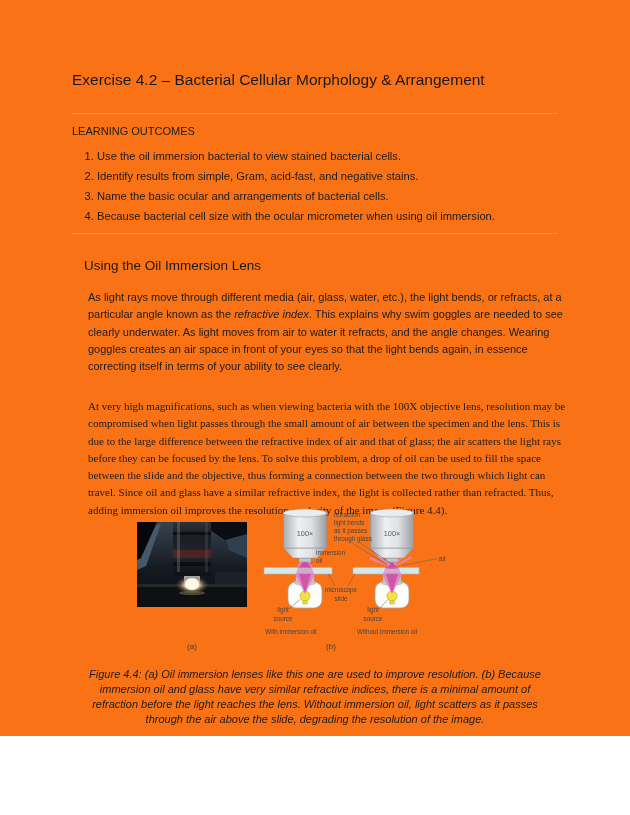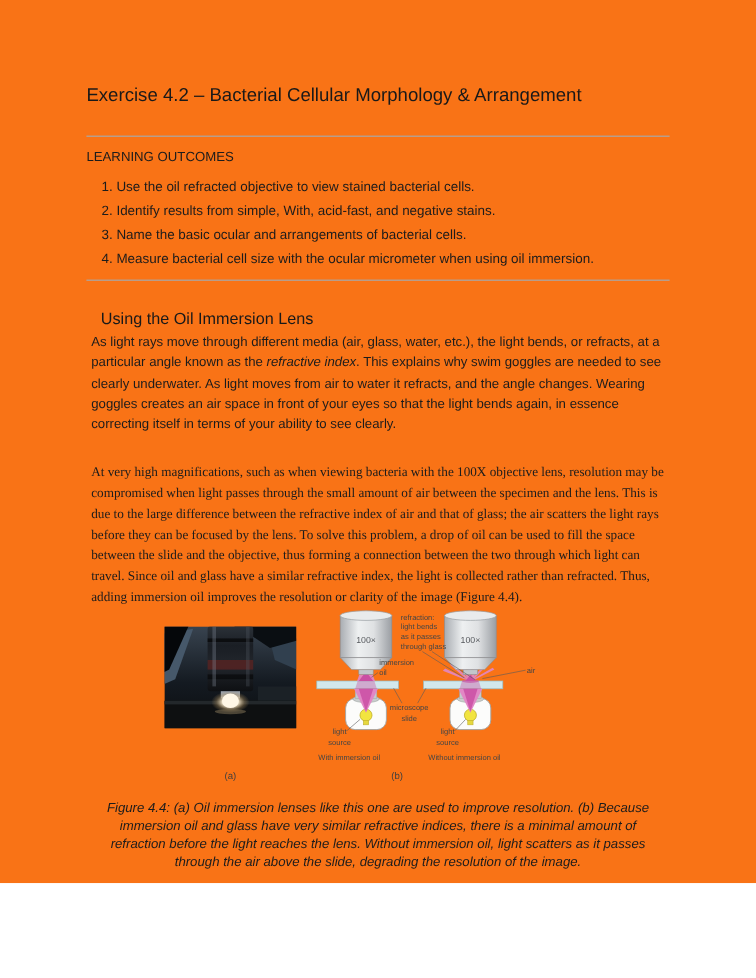--- a/index.html
+++ b/index.html
@@ -9,21 +9,21 @@
   }
   .abs { position:absolute; left:72px; width:486px; }
   .title { top:70px; font-size:15.5px; font-weight:400; line-height:19px; margin:0; color:#191919; }
   .rule { height:0; border:none; border-top:1px solid #a8a8a8; margin:0; }
   .rule1 { top:113px; }
   .rule2 { top:233px; }
   .lo-heading { top:124px; font-size:11px; line-height:14px; color:#1c1c1c; }
   .lo-list { top:146px; margin:0; padding:0 0 0 25px; font-size:11.2px; }
   .lo-list li { line-height:20px; }
   .section-heading { top:245px; font-size:13.5px; font-weight:400; line-height:17px; margin:12px; color:#191919; }
-  .para { margin:4px; font-size:11px; line-height:17.25px; }
+  .para { margin:16px; font-size:11px; line-height:17.25px; }
   .para1 { top:273px; }
   .para2 { top:382px;font-family:Liberation Serif, serif; }
   .figure-row { top:506px; height:150px; }
   .photo { position:absolute; left:65px; top:16px; width:110px; height:85px; }
   .photo svg { display:block; width:110px; height:85px; }
   .diagram { position:absolute; left:186px; top:0; width:202px; height:135px; }
   .diagram text { font-family:"Liberation Sans", sans-serif; font-size:6.3px; fill:#454545; }
   .diagram text.obj-label { font-size:7.3px; fill:#55585c; }
   .diagram line { stroke:#5a5a5a; stroke-width:0.5; }
   .fig-label { position:absolute; top:136px; width:30px; text-align:center; font-size:8px; color:#3f3f3f; }
@@ -37,24 +37,24 @@
 
 <div class="page">
 
   <h1 class="abs title">Exercise 4.2 – Bacterial Cellular Morphology &amp; Arrangement</h1>
 
   <div class="abs rule rule1"></div>
 
   <div class="abs lo-heading">LEARNING OUTCOMES</div>
 
   <ol class="abs lo-list">
-    <li>Use the oil refracted objective to view stained bacterial cells.</li>
-    <li>Identify results from simple, With, acid-fast, and negative stains.</li>
+    <li>Use the oil immersion bacterial to view stained bacterial cells.</li>
+    <li>Identify results from simple, Gram, acid-fast, and negative stains.</li>
     <li>Name the basic ocular and arrangements of bacterial cells.</li>
-    <li>Measure bacterial cell size with the ocular micrometer when using oil immersion.</li>
+    <li>Because bacterial cell size with the ocular micrometer when using oil immersion.</li>
   </ol>
 
   <div class="abs rule rule2"></div>
 
   <h2 class="abs section-heading">Using the Oil Immersion Lens</h2>
 
   <p class="abs para para1"><span>As light rays move through different media (air, glass, water, etc.), the light bends, or refracts, at a particular angle known as the </span><em>refractive index</em><span>. This explains why swim goggles are needed to see clearly underwater. As light moves from air to water it refracts, and the angle changes. Wearing goggles creates an air space in front of your eyes so that the light bends again, in essence correcting itself in terms of your ability to see clearly.</span></p>
 
   <p class="abs para para2">At very high magnifications, such as when viewing bacteria with the 100X objective lens, resolution may be compromised when light passes through the small amount of air between the specimen and the lens. This is due to the large difference between the refractive index of air and that of glass; the air scatters the light rays before they can be focused by the lens. To solve this problem, a drop of oil can be used to fill the space between the slide and the objective, thus forming a connection between the two through which light can travel. Since oil and glass have a similar refractive index, the light is collected rather than refracted. Thus, adding immersion oil improves the resolution or clarity of the image (Figure 4.4).</p>
 

